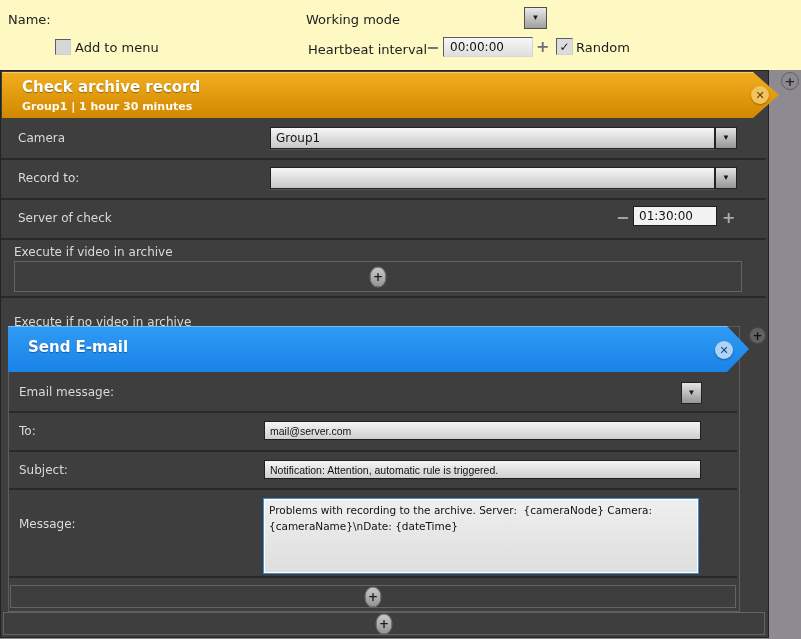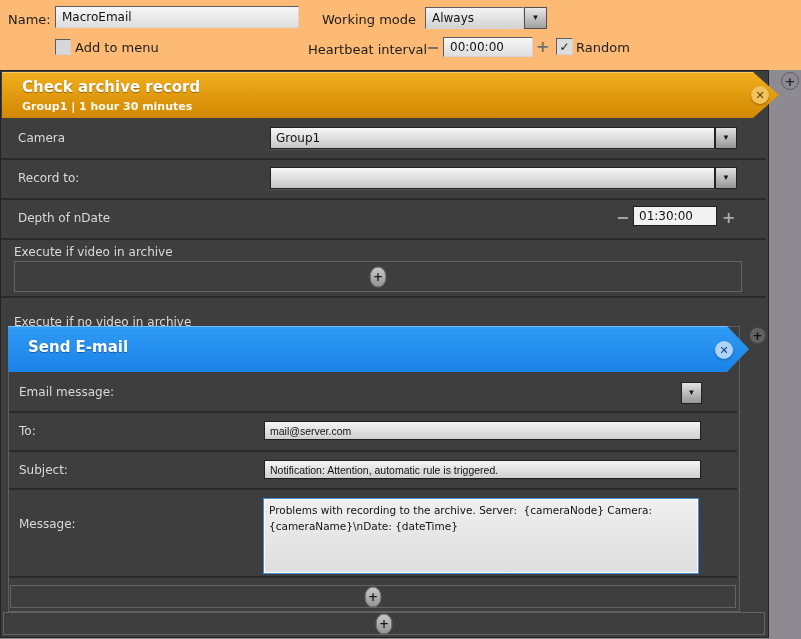--- a/index.html
+++ b/index.html
@@ -1,20 +1,20 @@
 <!DOCTYPE html>
 <html><head>
 <meta charset="utf-8">
 <style>
   html,body{margin:0;padding:0;}
   body{font-family:"DejaVu Sans","Liberation Sans",sans-serif;}
   .screen{position:relative;width:801px;height:639px;background:#8E8A92;overflow:hidden;}
 
   
-  .topbar{position:absolute;left:0;top:0;width:801px;height:70px;background:#fdba74;}
+  .topbar{position:absolute;left:0;top:0;width:801px;height:70px;background:#fef9c3;}
   .tb-label{position:absolute;font-size:13px;color:#1d1d1d;white-space:nowrap;}
   .tb-input{position:absolute;font-family:"DejaVu Sans",sans-serif;font-size:12px;color:#111;
     background:linear-gradient(180deg,#f7f7f7,#dedede);
     border-style:solid;border-width:1px;border-color:#5f5b63 #d8d4dc #d8d4dc #5f5b63;
     padding:2px 6px;outline:none;}
   .combo-field{position:absolute;font-size:12px;color:#111;background:linear-gradient(180deg,#f4f4f4,#d2d2d2);
     border-style:solid;border-width:1px;border-color:#5f5b63 #d8d4dc #d8d4dc #5f5b63;
     padding:3px 6px 2px 6px;}
   .combo-btn{position:absolute;display:flex;align-items:center;justify-content:center;
     background:linear-gradient(180deg,#e9e9e9,#9f9f9f);border:1px solid #4f4f4f;cursor:pointer;}
@@ -71,24 +71,22 @@
     font-family:"DejaVu Sans",sans-serif;font-size:10.5px;color:#111;line-height:1.55;
     background:linear-gradient(180deg,#efefef,#dedede);border:1px solid #3f8fd6;box-shadow:inset 0 0 0 1px #fdfdfd;padding:3px 5px;}
 </style>
 </head>
 <body>
 
 <div class="screen">
 
   <div class="topbar">
     <span class="tb-label" style="left:8px;top:12px;">Name:</span>
-    <input class="tb-input" style="left: 55px; top: 6px; width: 230px; height: 16px;" value="MacroEmail">
 
-    <span class="tb-label" style="left:322px;top:12px;">Working mode</span>
-    <div class="combo-field" style="left:425px;top:7px;width:85px;height:15px;">Always</div>
+    <span class="tb-label" style="left:306px;top:12px;">Working mode</span>
     <button class="combo-btn" style="left:524px;top:7px;width:23px;height:22px;">
       <span class="tri">▼</span>
     </button>
 
     <span class="checkbox" style="left:55px;top:39px;background:#d7d7d7;"></span>
     <span class="tb-label" style="left:75px;top:40px;">Add to menu</span>
 
     <span class="tb-label" style="left:308px;top:42px;">Heartbeat interval</span>
     <span class="stepper-sign tb-sign" style="left:426px;top:40px;">−</span>
     <input class="tb-input" style="left: 443px; top: 37px; width: 76px; height: 14px;" value="00:00:00">
@@ -123,21 +121,21 @@
 
   <div class="row" style="top:160px;height:38px;">
     <span class="row-label" style="left:17px;top:11px;">Record to:</span>
   </div>
   <div class="dk-field" style="left:270px;top:167px;width:433px;height:15px;"></div>
   <button class="dk-btn" style="left:715px;top:167px;width:22px;height:22px;">
     <span class="tri">▼</span>
   </button>
 
   <div class="row" style="top:200px;height:38px;">
-    <span class="row-label" style="left:17px;top:11px;">Depth of nDate</span>
+    <span class="row-label" style="left:17px;top:11px;">Server of check</span>
     <span class="stepper-sign dk-sign" style="left:615px;top:10px;">−</span>
     <span class="stepper-sign dk-sign" style="left:721px;top:10px;">+</span>
   </div>
   <input class="dk-input" style="left: 633px; top: 206px; width: 72px; height: 16px;" value="01:30:00">
 
   <div class="row" style="top:240px;height:56px;">
     <span class="row-label" style="left:13px;top:5px;">Execute if video in archive</span>
     <div class="slot-box" style="left:13px;top:21px;width:726px;height:29px;">
       <span class="plus-oval">
         <span>+</span>

